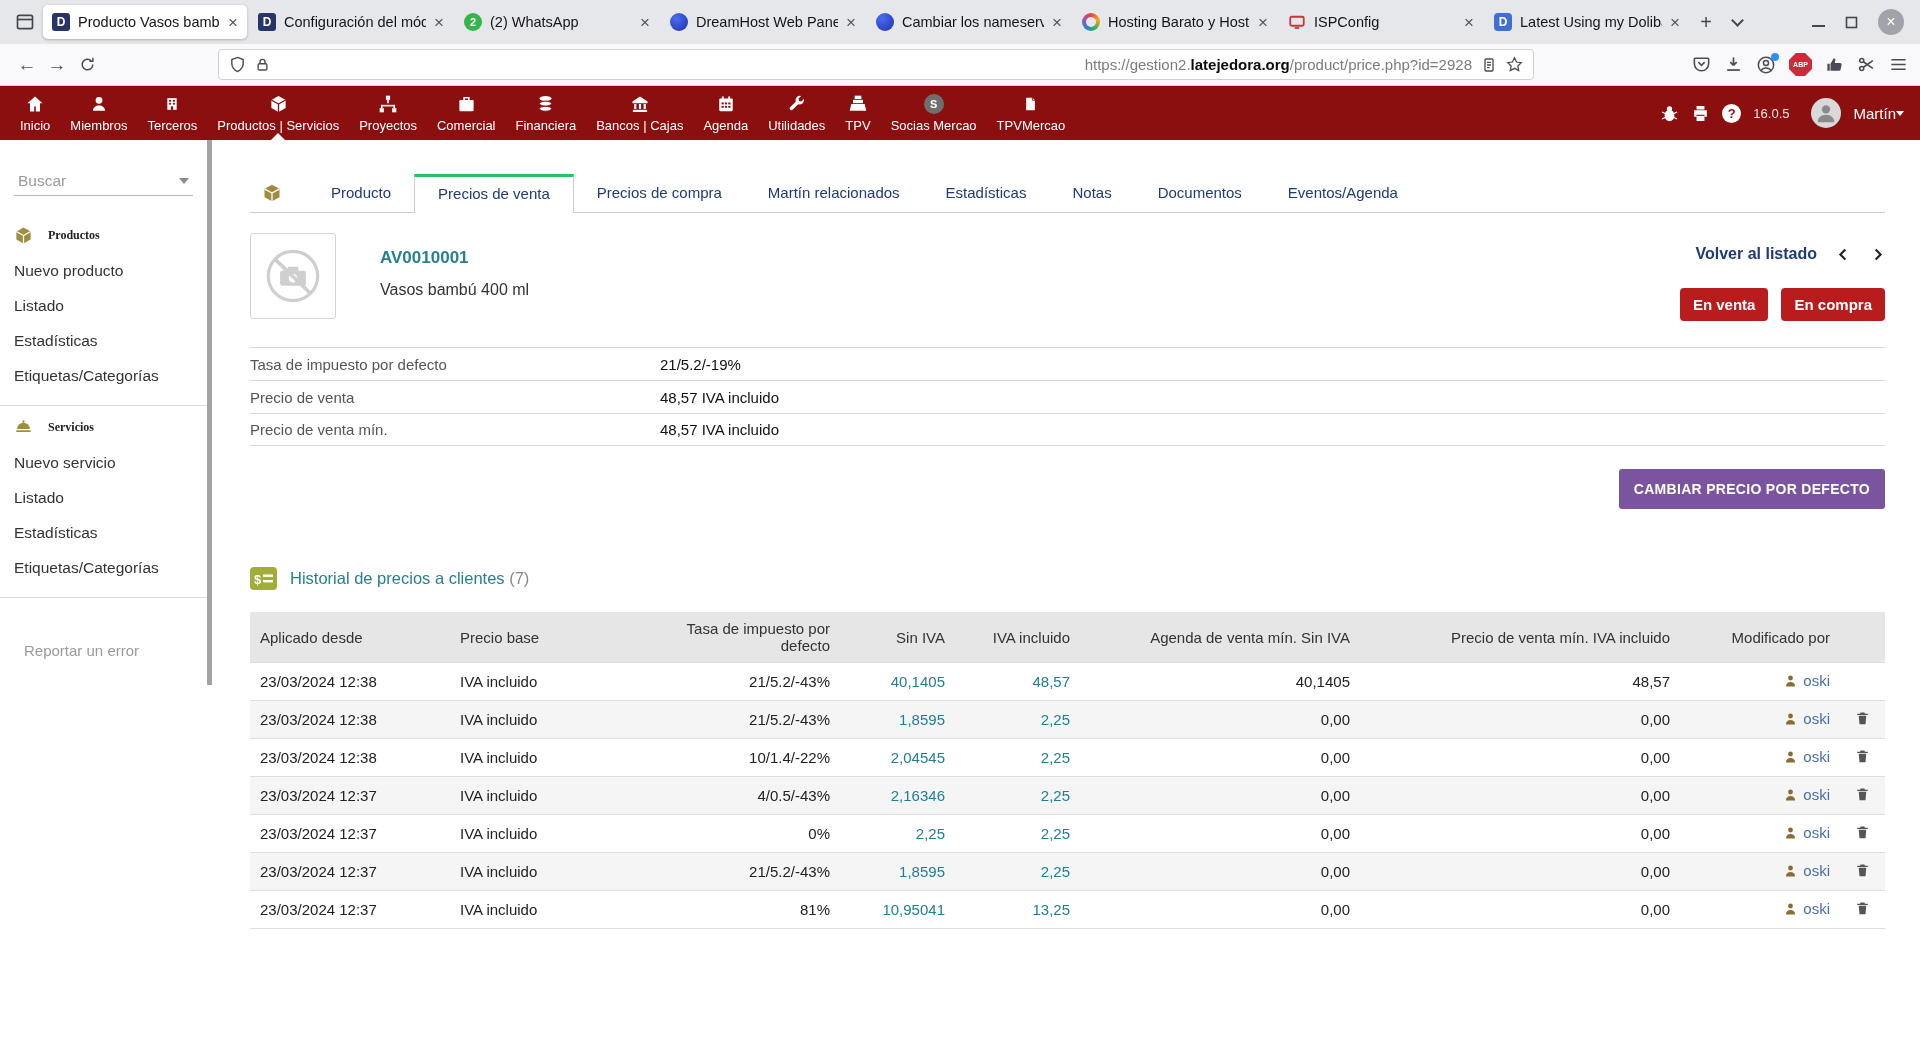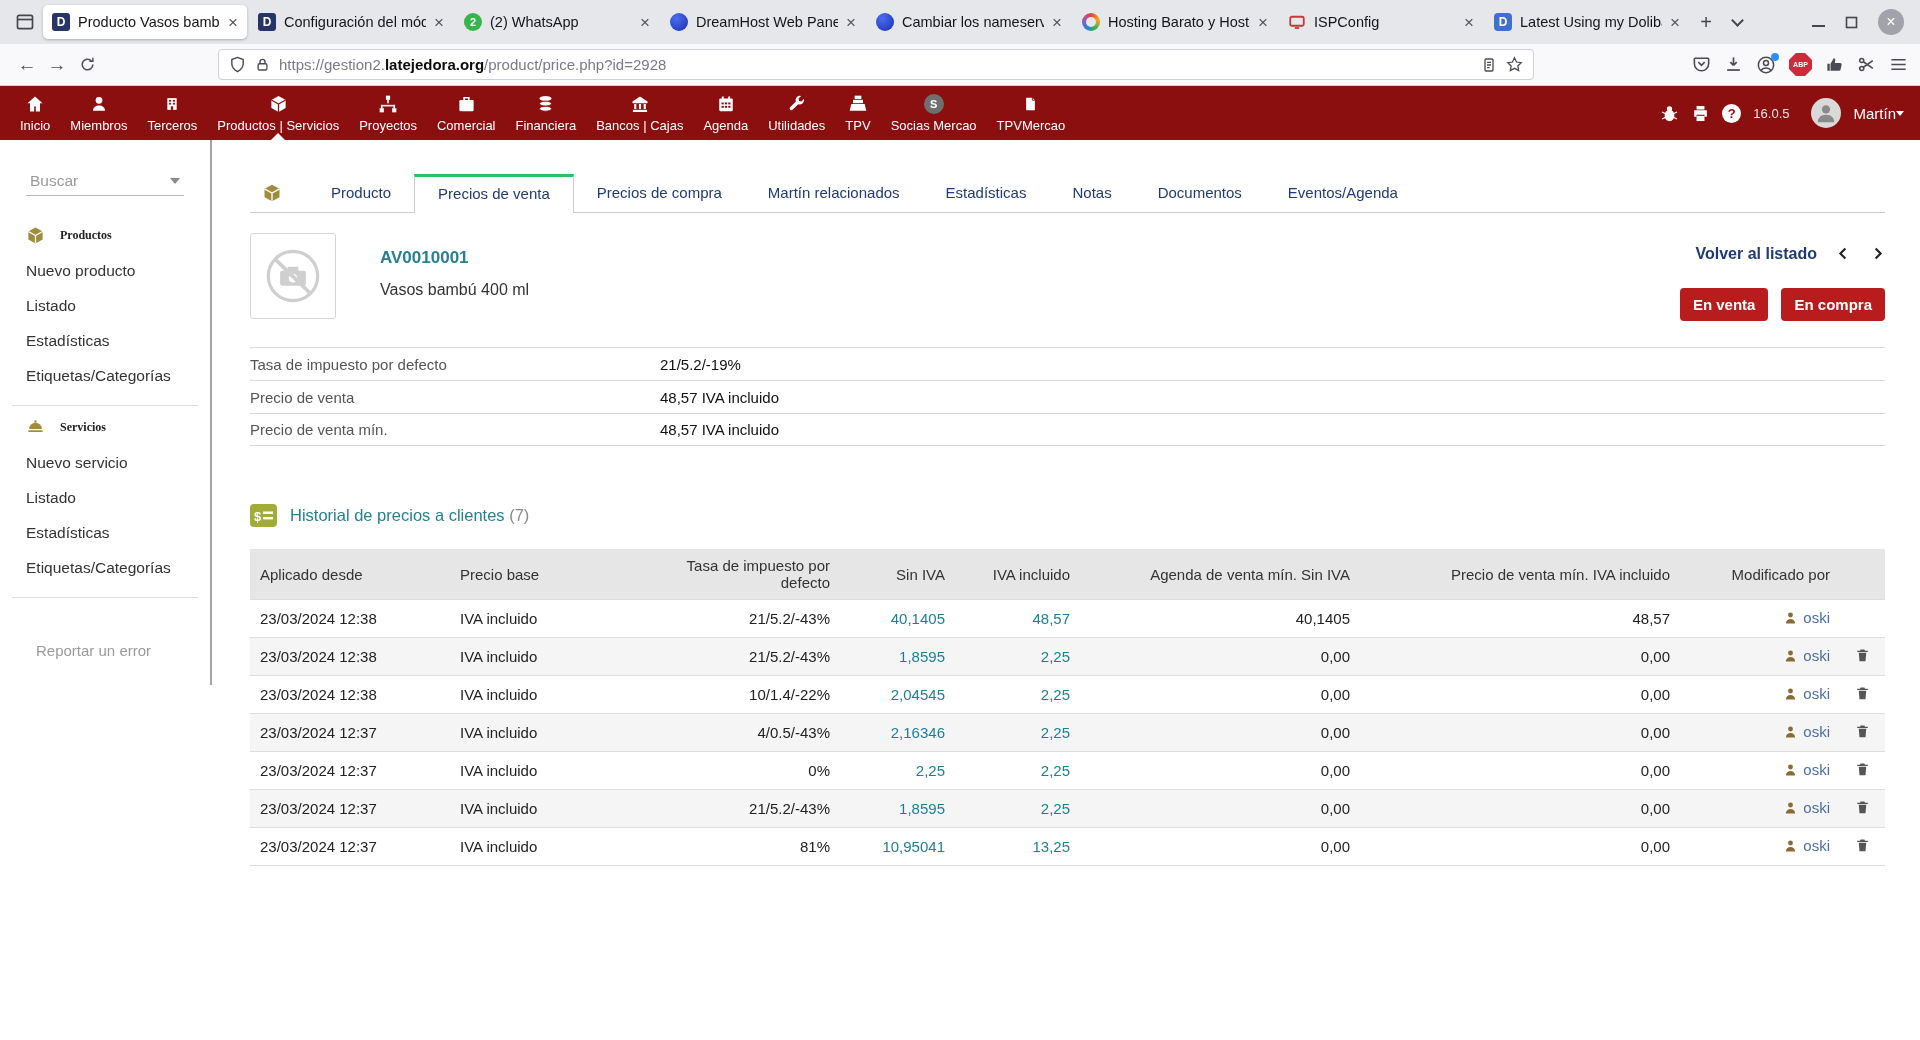--- a/index.html
+++ b/index.html
@@ -24,21 +24,21 @@
   .newtab { width:32px; height:32px; display:flex; align-items:center; justify-content:center; font-size:20px; color:#45454d; }
   .tab-caret { width:30px; display:flex; align-items:center; justify-content:center; }
   .caret-down { width:9px; height:9px; border-right:2px solid #45454d; border-bottom:2px solid #45454d; transform:rotate(45deg); margin-top:-4px; }
   .win-controls { margin-left:auto; display:flex; align-items:center; gap:20px; padding-right:8px; }
   .win-min { width:13px; border-top:2px solid #45454d; margin-top:8px; }
   .win-close { width:26px; height:26px; border-radius:50%; background:#a2a2ab; color:#fff; display:flex; align-items:center; justify-content:center; font-size:16px; }
 
   .toolbar { height:42px; background:#f9f9fb; border-bottom:1px solid #d4d4d8; display:flex; align-items:center; padding:0 12px; }
   .nav-btn { width:30px; height:30px; display:flex; align-items:center; justify-content:center; color:#4b4b53; font-size:19px; }
   .url-field { width:1316px; height:31px; margin-left:116px; background:#fff; border:1px solid #d0d0d7; border-radius:4px; display:flex; align-items:center; gap:9px; padding:0 10px; font-size:15px; }
-  .url-text { flex:1; white-space:nowrap; overflow:hidden; }
+  .url-text { flex:1; white-space:nowrap; overflow:hidden;text-align:right; }
   .url-dim { color:#7a7a85; } .url-domain { color:#0c0c0d; font-weight:bold; }
   .tool-right { margin-left:auto; display:flex; align-items:center; gap:13px; color:#4b4b53; }
   .abp-badge { width:23px; height:23px; background:#d1293c; clip-path:polygon(30% 0,70% 0,100% 30%,100% 70%,70% 100%,30% 100%,0 70%,0 30%); color:#fff; font-size:7px; font-weight:bold; display:flex; align-items:center; justify-content:center; }
   .acct-wrap { position:relative; }
   .acct-dot { position:absolute; top:-2px; right:-3px; width:8px; height:8px; border-radius:50%; background:#2b90ff; }
 
   
   .topnav { height:54px; background:#8c0f10; display:flex; align-items:stretch; padding:0 10px; color:#fff; }
   .nav-item { display:flex; flex-direction:column; align-items:center; justify-content:center; gap:4px; padding:0 10px; font-size:13px; position:relative; white-space:nowrap; }
   .nav-item.active::after { content:""; position:absolute; bottom:0; left:50%; margin-left:-7px; width:0; height:0; border-left:7px solid transparent; border-right:7px solid transparent; border-bottom:7px solid #fff; }
@@ -46,42 +46,42 @@
   .s-avatar { width:20px; height:20px; border-radius:50%; background:#6f6f6f; color:#fff; font-size:11px; font-weight:bold; display:flex; align-items:center; justify-content:center; }
   .topnav-right { margin-left:auto; display:flex; align-items:center; gap:12px; padding-right:6px; }
   .version { font-size:13px; color:#f2e2e2; }
   .help-badge { width:19px; height:19px; border-radius:50%; background:#fff; color:#8c0f10; font-weight:bold; font-size:13px; display:flex; align-items:center; justify-content:center; }
   .user-avatar { width:30px; height:30px; border-radius:50%; background:#d9d9d9; display:flex; align-items:center; justify-content:center; overflow:hidden; margin-left:10px; }
   .user-name { font-size:15px; display:flex; align-items:center; }
   .tri-down { width:0; height:0; border-left:4px solid transparent; border-right:4px solid transparent; border-top:5px solid #fff; }
 
   
   .page-body { display:flex; align-items:flex-start; }
-  .sidebar { width:212px; flex:0 0 212px; border-right:2px solid #a3a3a3; padding:26px 12px 26px; }
+  .sidebar { width:212px; flex:0 0 212px; border-right:5px solid #a3a3a3; padding:26px 0 26px; }
   .search-box { margin:0 14px 30px; height:30px; border-bottom:1px solid #b9b9b9; display:flex; align-items:center; justify-content:space-between; color:#9a9a9a; font-size:15.5px; padding:0 4px; }
   .search-caret { width:0; height:0; border-left:5px solid transparent; border-right:5px solid transparent; border-top:6px solid #8a8a8a; }
   .section-title { display:flex; align-items:center; gap:15px; font-weight:bold; font-size:12px; color:#222; margin:12px 14px 6px;font-family:Liberation Serif, serif; }
   .side-link { display:block; margin:17px 14px; font-size:15.5px; color:#333; text-decoration:none; }
   .side-div { border:none; border-top:1px solid #ddd; margin:20px 0 12px; }
   .report { color:#9a9a9a; margin:44px 24px 0; font-size:15px; }
 
   .content { flex:1; padding:0 37px 0 38px; }
 
   .tabs-row { margin-top:34px; display:flex; align-items:flex-end; border-bottom:1px solid #ccc; }
   .tab-cube { margin:0 26px 9px 12px; }
   .mtab { padding:10px 23px 11px; font-size:15px; color:#1f3a77; }
   .mtab.active { background:#fff; border:1px solid #ccc; border-bottom:none; border-top:3px solid #22c55e; margin-bottom:-1px; padding-top:8px; }
 
   .prod-header { display:flex; margin-top:20px; }
   .photo { width:86px; height:86px; border:1px solid #d5d5d5; border-radius:3px; display:flex; align-items:center; justify-content:center; background:#fff; }
   .prod-info { margin-left:44px; padding-top:15px; }
   .ref { color:#26808e; font-weight:bold; font-size:17px; }
   .pname { margin-top:13px; font-size:16px; color:#333; }
   .header-right { margin-left:auto; }
-  .volver-row { display:flex; align-items:flex-start; gap:19px; justify-content:flex-end; margin-top:12px; }
+  .volver-row { display:flex; align-items:flex-end; gap:19px; justify-content:flex-end; margin-top:12px; }
   .volver { color:#1f3a77; font-weight:bold; font-size:16px; }
   .chev { display:flex; align-items:center; }
   .badges { margin-top:25px; display:flex; gap:13px; justify-content:flex-end; }
   .badge { background:#b91c1c; color:#fff; font-weight:bold; font-size:15px; padding:8px 13px; border-radius:4px; }
 
   .details { margin-top:26px; }
   .drow { display:flex; align-items:center; height:33px; border-top:1px solid #d8d8d8; font-size:15px; }
   .drow:last-child { border-bottom:1px solid #d8d8d8; }
   .dlabel { width:410px; color:#555; }
   .dvalue { color:#111; }
@@ -491,20 +491,23 @@
       <div class="drow">
         <span class="dlabel">Precio de venta</span>
         <span class="dvalue">48,57 IVA incluido</span>
       </div>
       <div class="drow">
         <span class="dlabel">Precio de venta mín.</span>
         <span class="dvalue">48,57 IVA incluido</span>
       </div>
     </div>
 
+    <div class="btn-row">
+      <button class="purple-btn">CAMBIAR PRECIO POR DEFECTO</button>
+    </div>
 
     <div class="hist-header">
       <svg width="27" height="23" viewBox="0 0 27 23">
           <rect width="27" height="23" rx="4" fill="#a2ad39"></rect>
           <text x="4" y="16.5" fill="#fff" font-size="13" font-weight="bold" font-family="Liberation Sans, sans-serif">$</text>
           <rect x="13" y="7.5" width="10" height="2.4" fill="#fff"></rect>
           <rect x="13" y="13" width="10" height="2.4" fill="#fff"></rect>
         </svg>
       <span class="hist-title"><span>Historial de precios a clientes</span> <span class="hist-count">(7)</span></span>
     </div>

